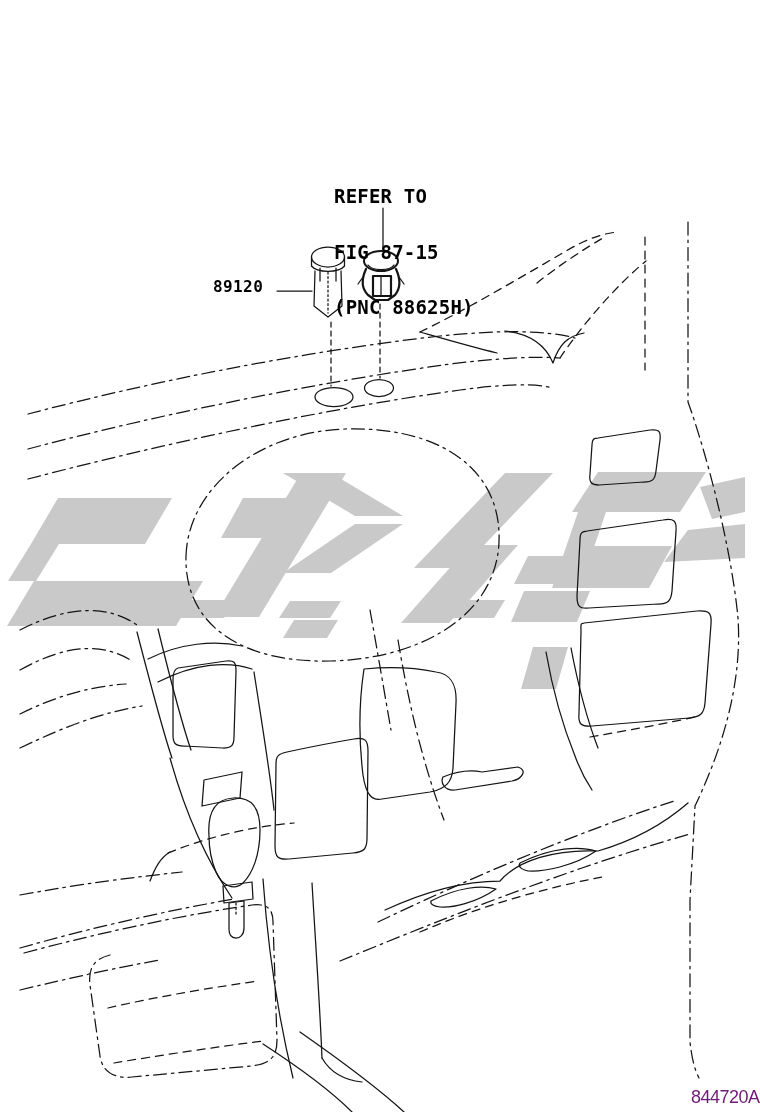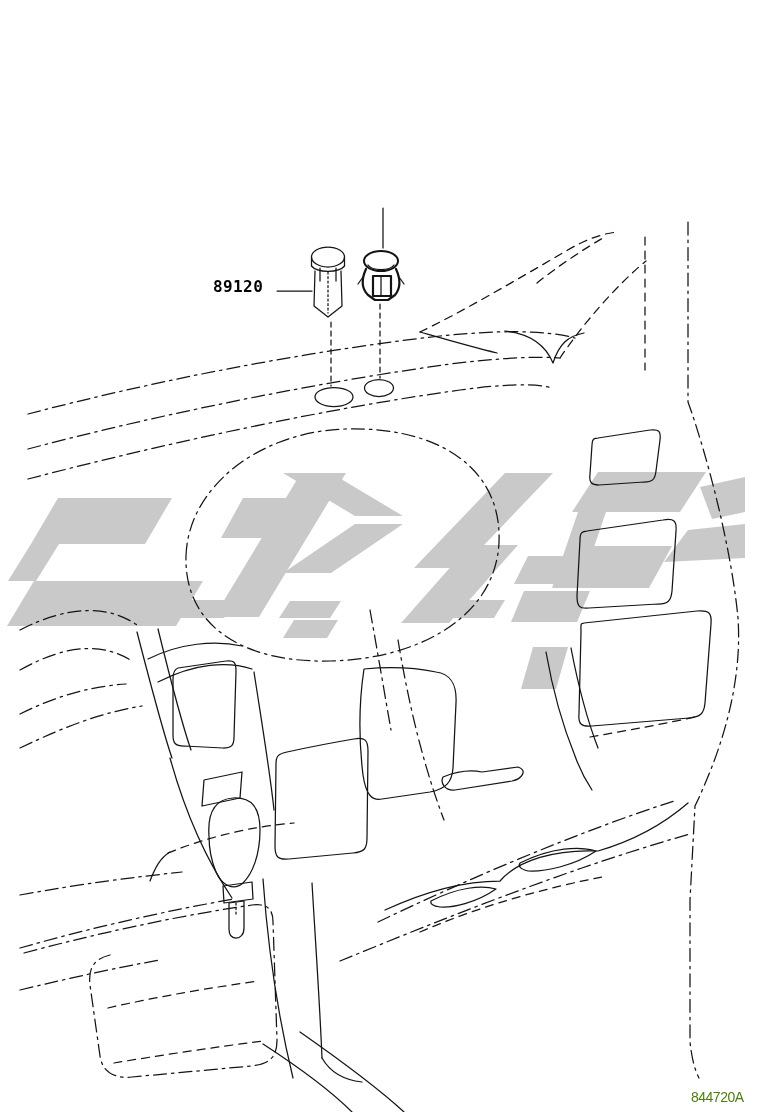--- a/index.html
+++ b/index.html
@@ -30,21 +30,21 @@
   #refer-note{
     left:334px;top:150px;font-weight:bold;font-size:19px;line-height:18.5px;
     letter-spacing:0.2px;
   }
   #part-label{
     left:213px;top:276px;font-weight:bold;font-size:16px;line-height:22px;
     letter-spacing:0.4px;cursor:pointer;
   }
   #diagram-code{
     left:691px;top:1088px;font-family:"Liberation Sans",sans-serif;
-    font-size:14px;line-height:18px;letter-spacing:-0.5px;color:#4d7c0f;
+    font-size:18px;line-height:18px;letter-spacing:-0.5px;color:#701a75;
   }
 </style>
 </head>
 <body>
 
 <div class="stage">
 
   <svg width="760" height="1112" viewBox="0 0 760 1112">
 
     <g class="wm">
@@ -163,17 +163,22 @@
     <g class="art">
       <ellipse class="w2" cx="381" cy="261" rx="17" ry="10"></ellipse>
       <path d="M368,265 C372,271 390,271 394,265"></path>
       <path class="w22" d="M366,269 C361,280 362,289 368,295 L375,300 L388,300 L395,295 C400,289 401,280 396,269"></path>
       <path class="w22" d="M373,276 L391,276 L391,296 L373,296 Z"></path>
       <path d="M381,276 L381,296"></path>
       <path d="M363,277 L358,284 M399,277 L404,284"></path>
     </g>
   </svg>
 
+  <div class="txt" id="refer-note">
+    <div>REFER TO</div>
+    <div>FIG 87-15</div>
+    <div>(PNC 88625H)</div>
+  </div>
 
   <div class="txt" id="part-label">89120</div>
 
   <div class="txt" id="diagram-code">844720A</div>
 </div>
 
 </body></html>

